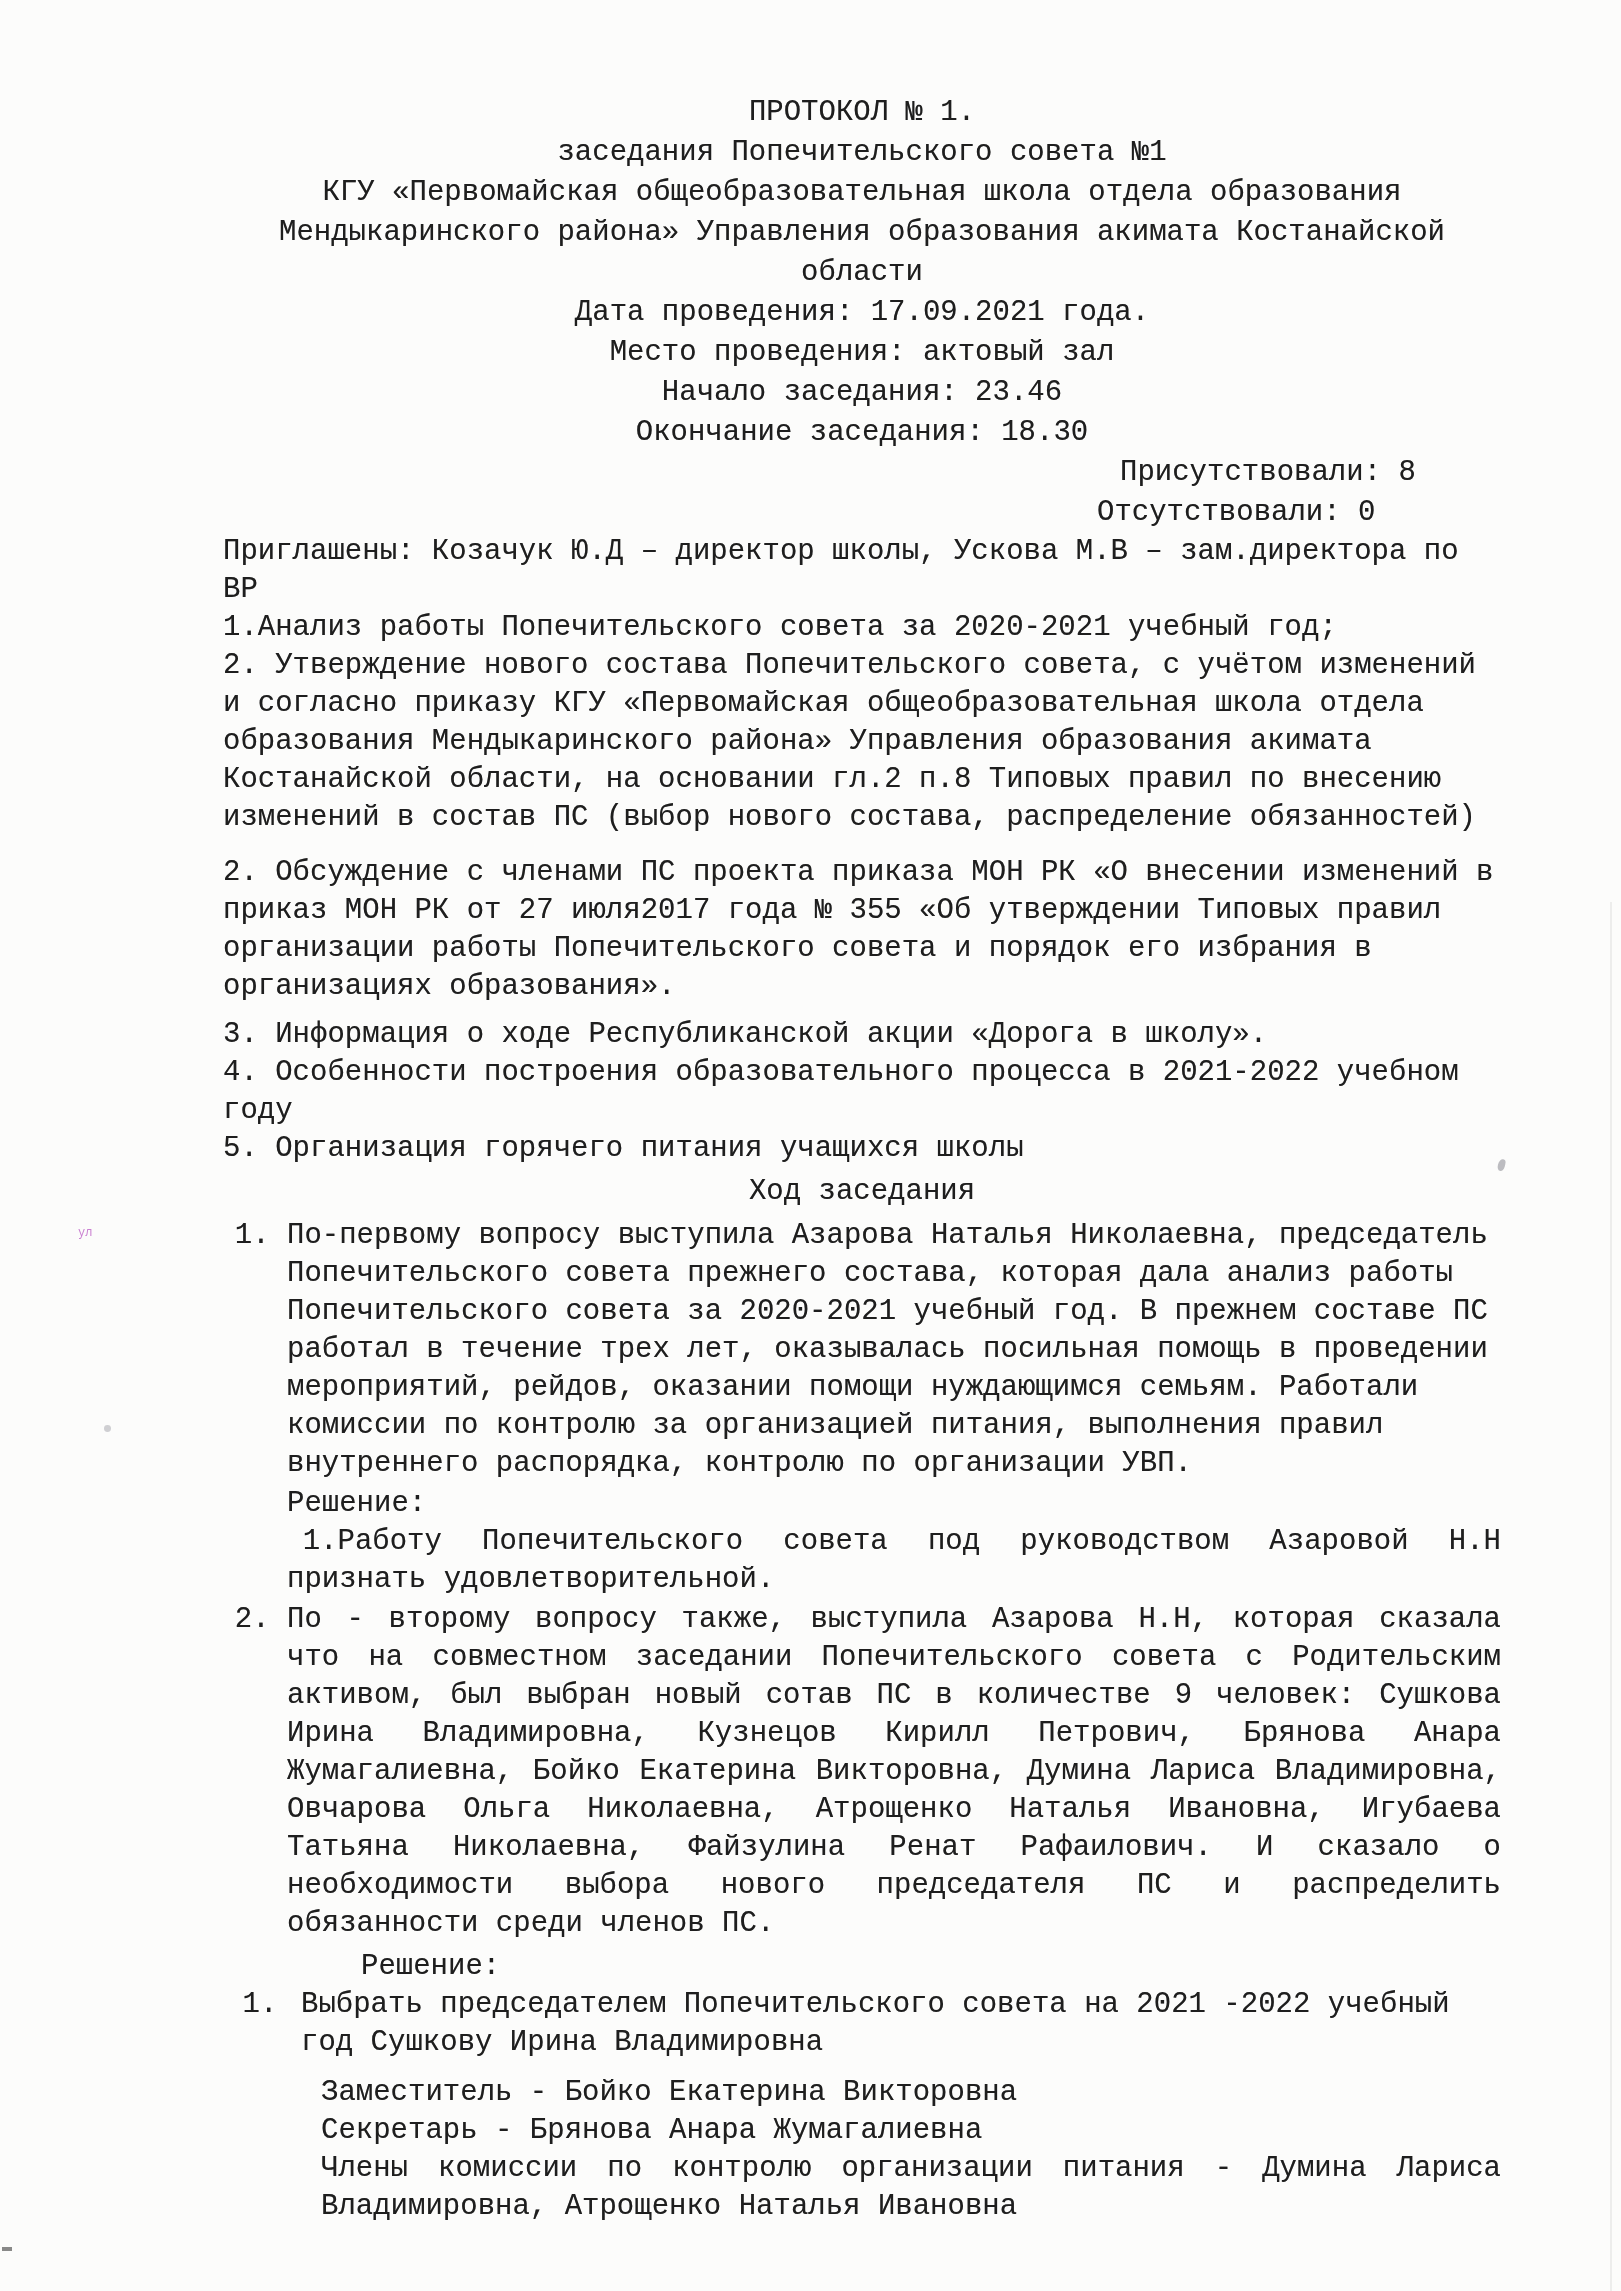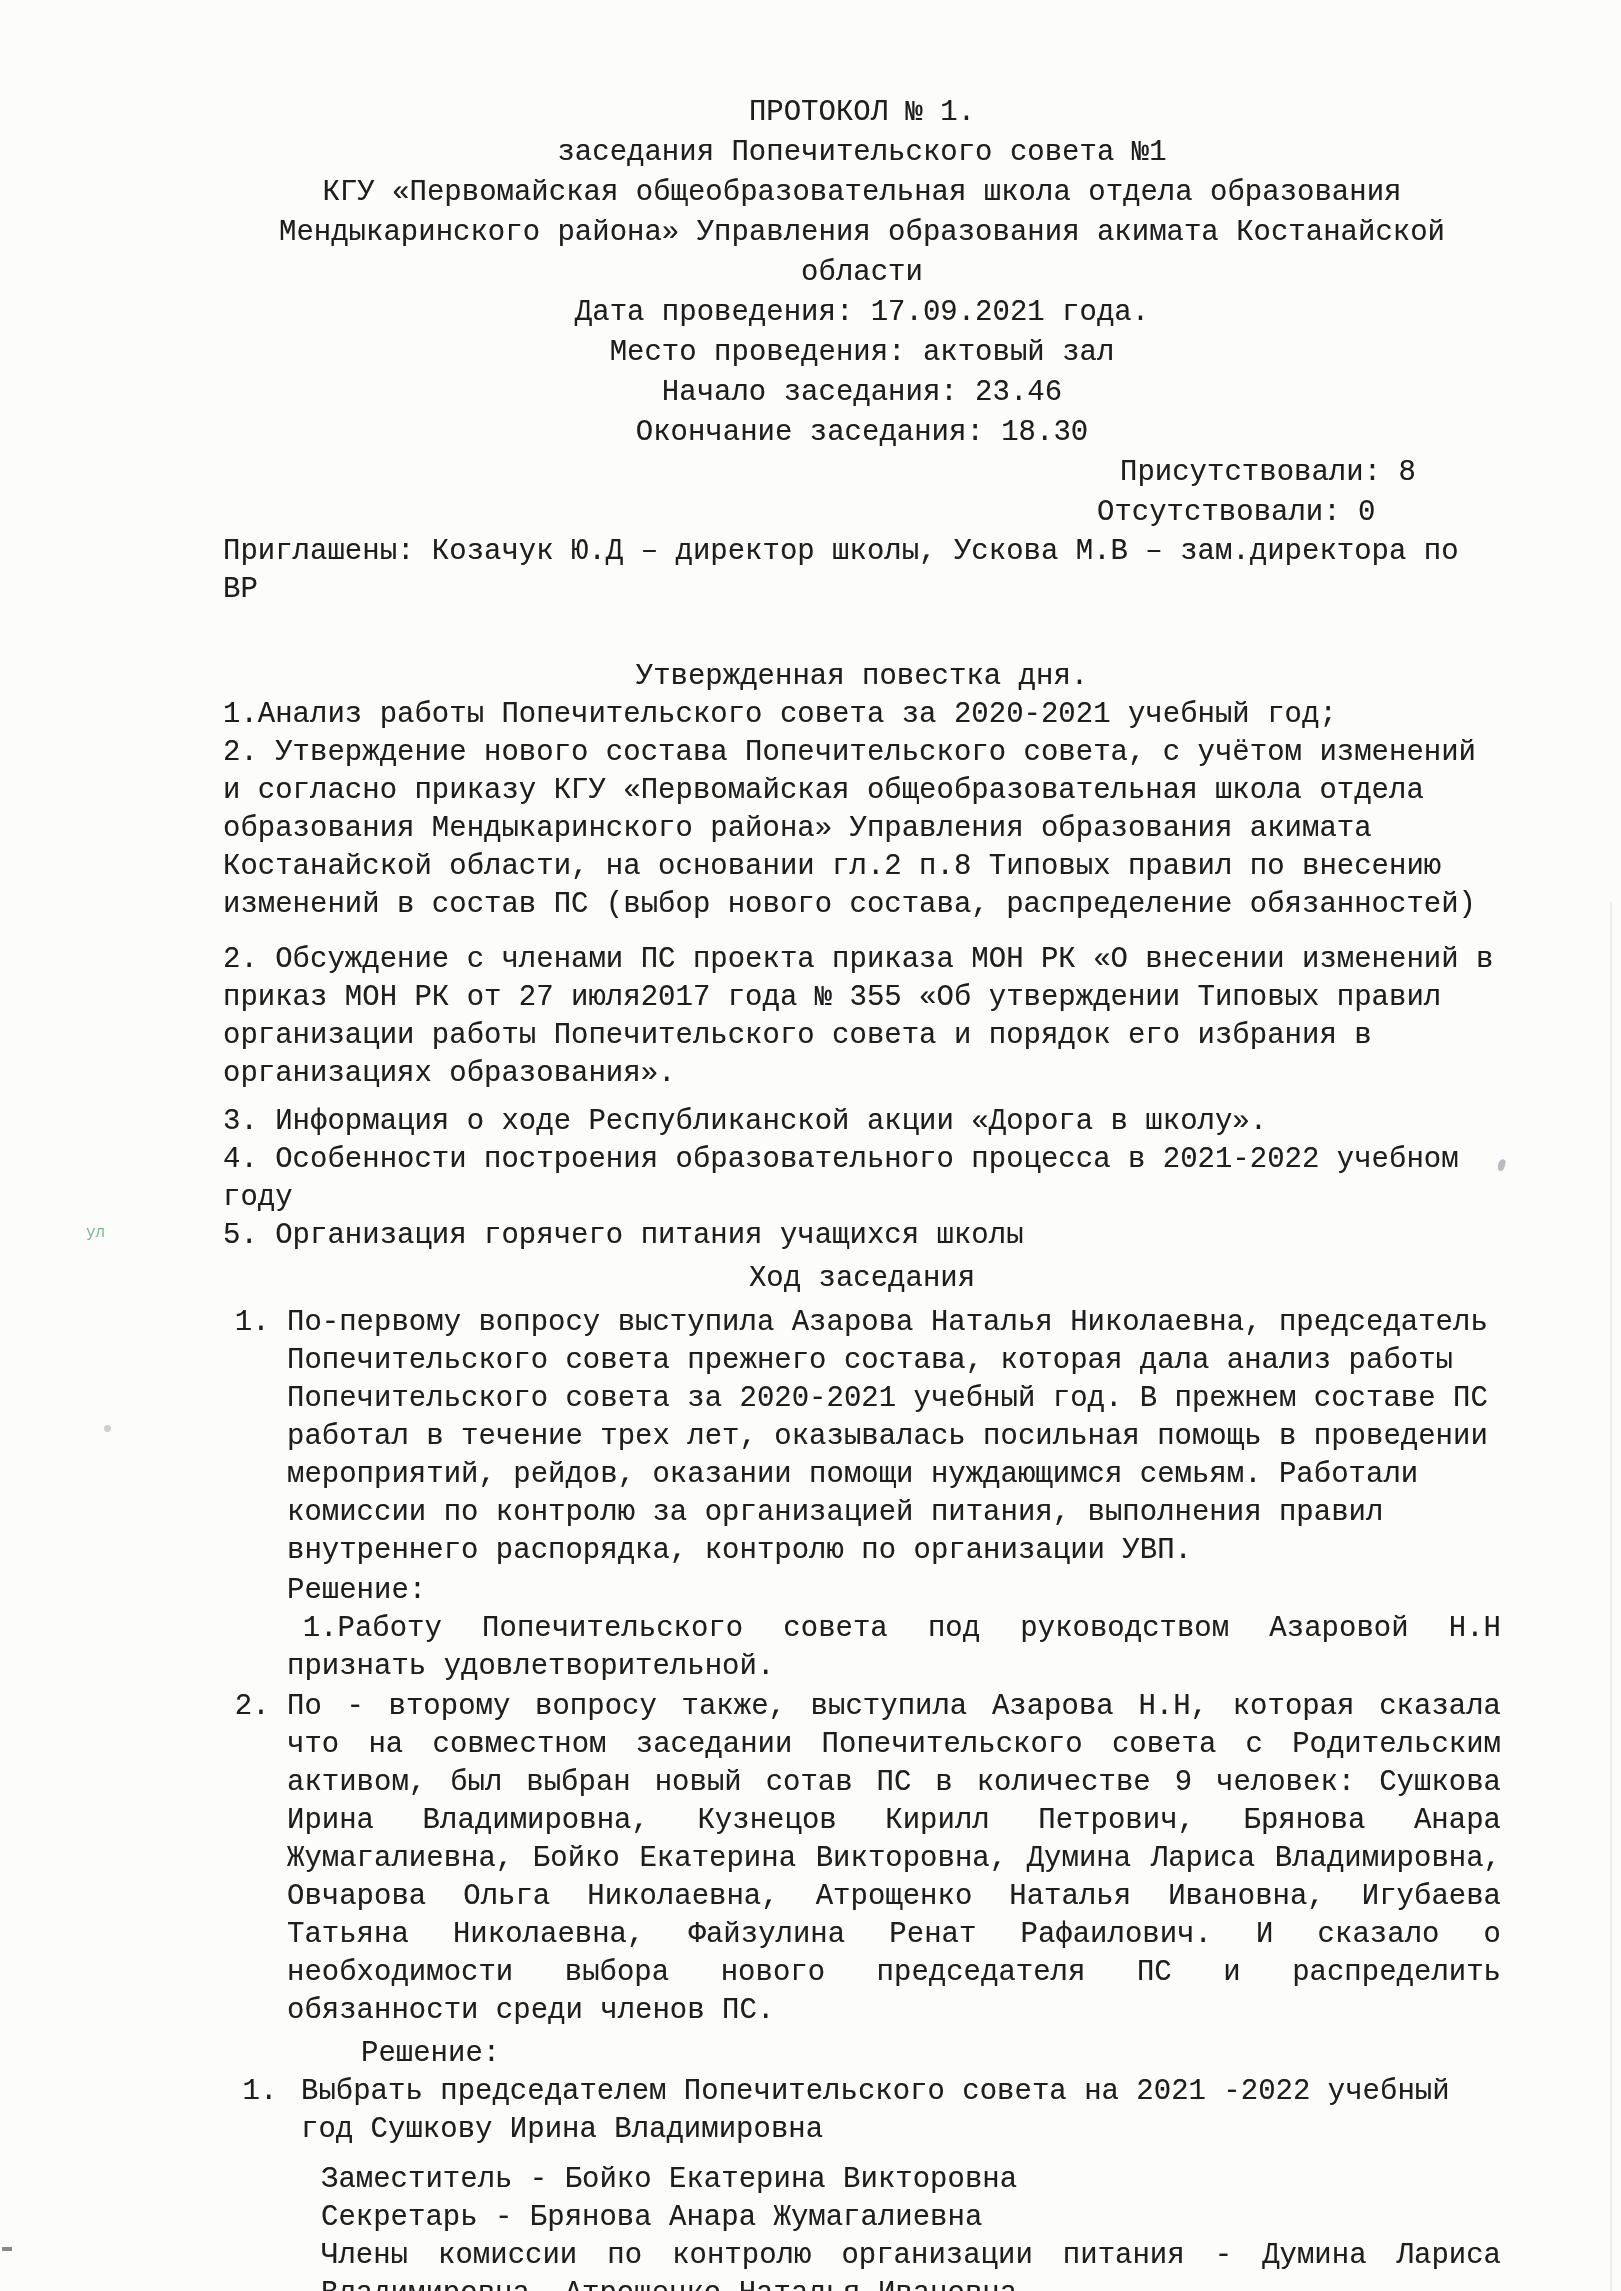--- a/index.html
+++ b/index.html
@@ -34,21 +34,21 @@
   .decision-1{margin-left:64px;text-indent:15.7px;}
   .li2{margin-top:2px;}
   .decision-heading-2{margin-left:138px;margin-top:4.9px;}
   .sub-li{position:relative;padding-left:78px;}
   .sub-li .marker2{position:absolute;left:19.6px;top:0;}
   .sub-line{margin-left:98px;}
   .gap12{margin-top:11.8px;}
   
   .scan-edge-line{position:absolute;left:1610px;top:902px;width:2px;height:1390px;background:#ededec;}
   .speck-comma{position:absolute;left:1498px;top:1159px;width:6.9px;height:11.8px;border-radius:60% 40% 50% 50%;background:#9a9aa0;opacity:.65;transform:rotate(14deg);}
-  .speck-pen{position:absolute;left:86px;top:1227px;width:43px;height:13.7px;color:#15803d;font-size:16px;line-height:13.7px;opacity:.55;text-shadow:none;}
+  .speck-pen{position:absolute;left:78px;top:1227px;width:43px;height:13.7px;color:#a21caf;font-size:12px;line-height:13.7px;opacity:.55;text-shadow:none;}
   .speck-dot{position:absolute;left:104px;top:1425px;width:6.9px;height:6.9px;border-radius:50%;background:#cfcfd2;}
   .speck-corner{position:absolute;left:2px;top:2247px;width:9.8px;height:3.9px;background:#6b6b6b;opacity:.8;}
 </style>
 </head>
 <body>
 
 <div class="page">
   <div class="content">
 
     <div class="center hdr">ПРОТОКОЛ № 1.</div>
@@ -59,21 +59,20 @@
     <div class="center hdr">Начало заседания: 23.46</div>
     <div class="center hdr">Окончание заседания: 18.30</div>
 
     <div class="attendance">
       <div class="att-present">Присутствовали: 8</div>
       <div class="att-absent">Отсутствовали: 0</div>
     </div>
 
     <p class="invited para">Приглашены: Козачук Ю.Д – директор школы, Ускова М.В – зам.директора по ВР</p>
 
-    <div class="center agenda-heading">Утвержденная повестка дня.</div>
     <p class="para">1.Анализ работы Попечительского совета  за 2020-2021 учебный год;</p>
     <p class="para">2.  Утверждение нового состава Попечительского совета, с учётом изменений и согласно приказу  КГУ  «Первомайская общеобразовательная  школа отдела образования Мендыкаринского района» Управления образования акимата Костанайской области,  на основании гл.2 п.8 Типовых правил по внесению изменений в состав ПС (выбор нового состава, распределение обязанностей)</p>
     <p class="para gap17">2. Обсуждение  с членами ПС проекта  приказа МОН РК «О внесении изменений в приказ МОН РК  от 27 июля2017 года  № 355 «Об утверждении Типовых правил организации работы Попечительского совета и порядок его избрания в организациях образования».</p>
     <p class="para gap11">3. Информация о ходе Республиканской акции «Дорога в школу».</p>
     <p class="para">4. Особенности построения образовательного процесса в 2021-2022 учебном году</p>
     <p class="para">5. Организация горячего питания учащихся школы</p>
 
     <div class="center proc-heading">Ход заседания</div>
 
     <div class="li">

